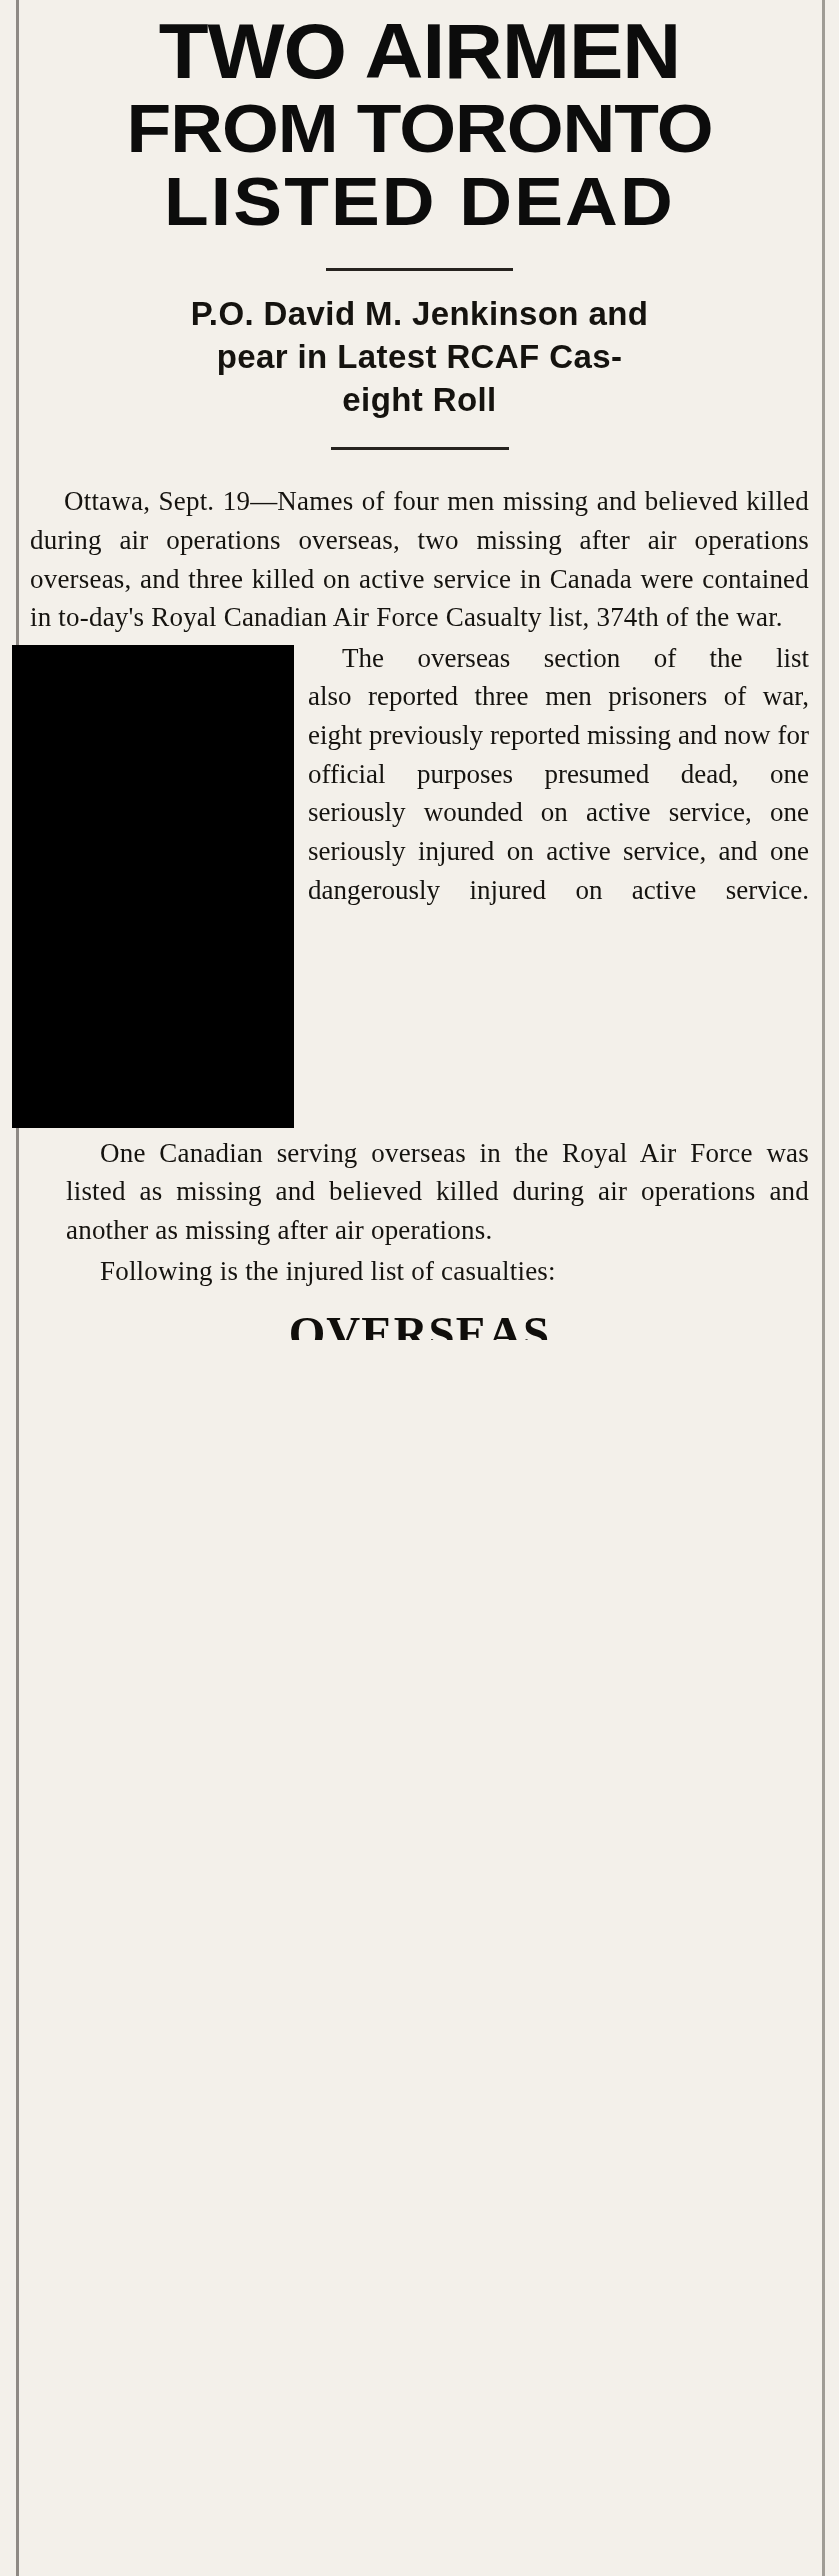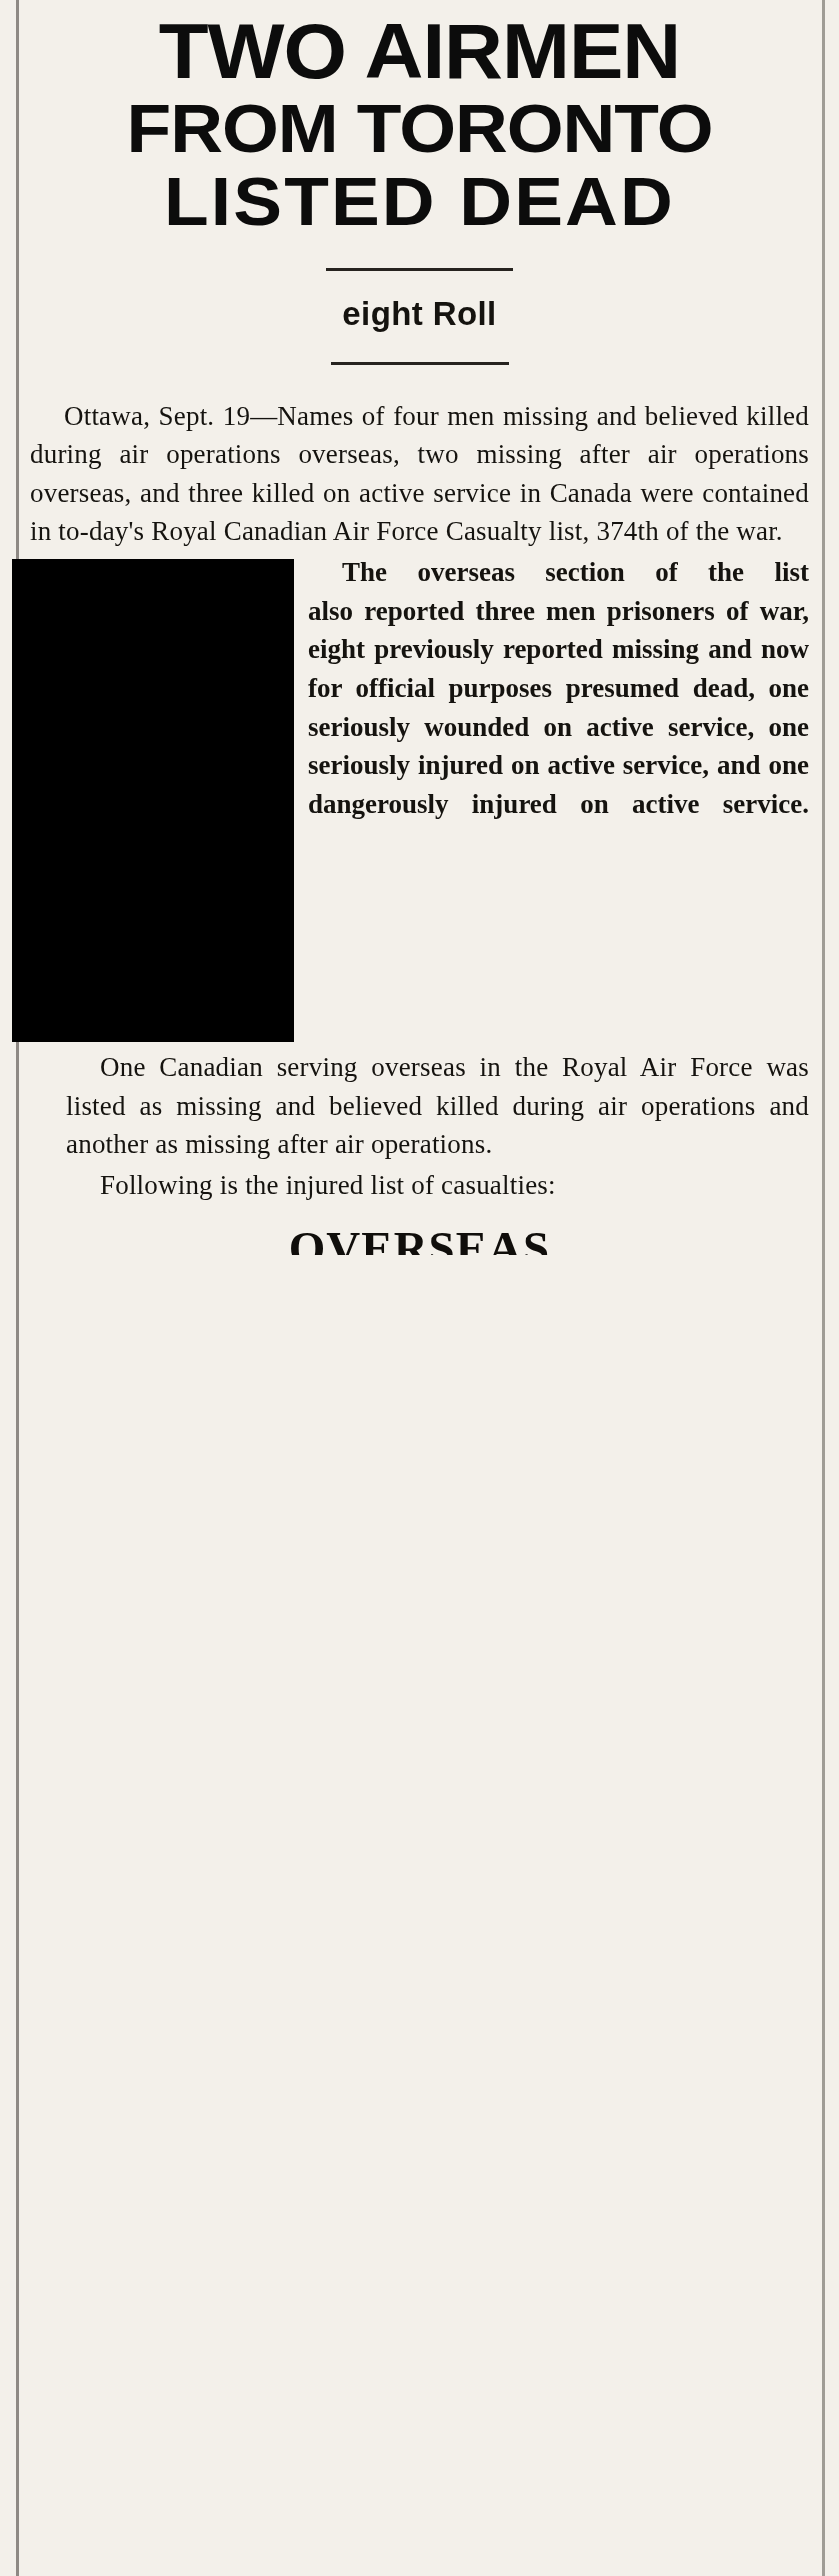--- a/index.html
+++ b/index.html
@@ -101,21 +101,20 @@
   }
   .body-text p {
     margin: 0 0 2px 0;
     text-indent: 34px;
   }
 
   
   .wrap-section {
     position: relative;
     margin-top: 0;
-    font-weight: bold;
   }
   .redaction {
     float: left;
     width: 282px;
     height: 483px;
     background: #000000;
     margin: 6px 14px 6px -18px;
     shape-outside: margin-box;
   }
   .wrap-text {
@@ -158,20 +157,22 @@
 
     <div class="headline">
       <span class="hl-line l1">TWO AIRMEN</span>
       <span class="hl-line l2">FROM TORONTO</span>
       <span class="hl-line l3">LISTED  DEAD</span>
     </div>
 
     <div class="rule-short"></div>
 
     <div class="subhead">
+      <span class="sh-line">P.O. David M. Jenkinson and</span>
+      <span class="sh-line">pear in Latest RCAF Cas-</span>
       <span class="sh-line">eight Roll</span>
     </div>
 
     <div class="rule-short second"></div>
 
     <div class="body-text">
       <p>Ottawa, Sept. 19—Names of four men missing and believed killed during air operations overseas, two missing after air operations overseas, and three killed on active service in Canada were contained in to-day's Royal Canadian Air Force Casualty list, 374th of the war.</p>
     </div>
 
     <div class="wrap-section">

